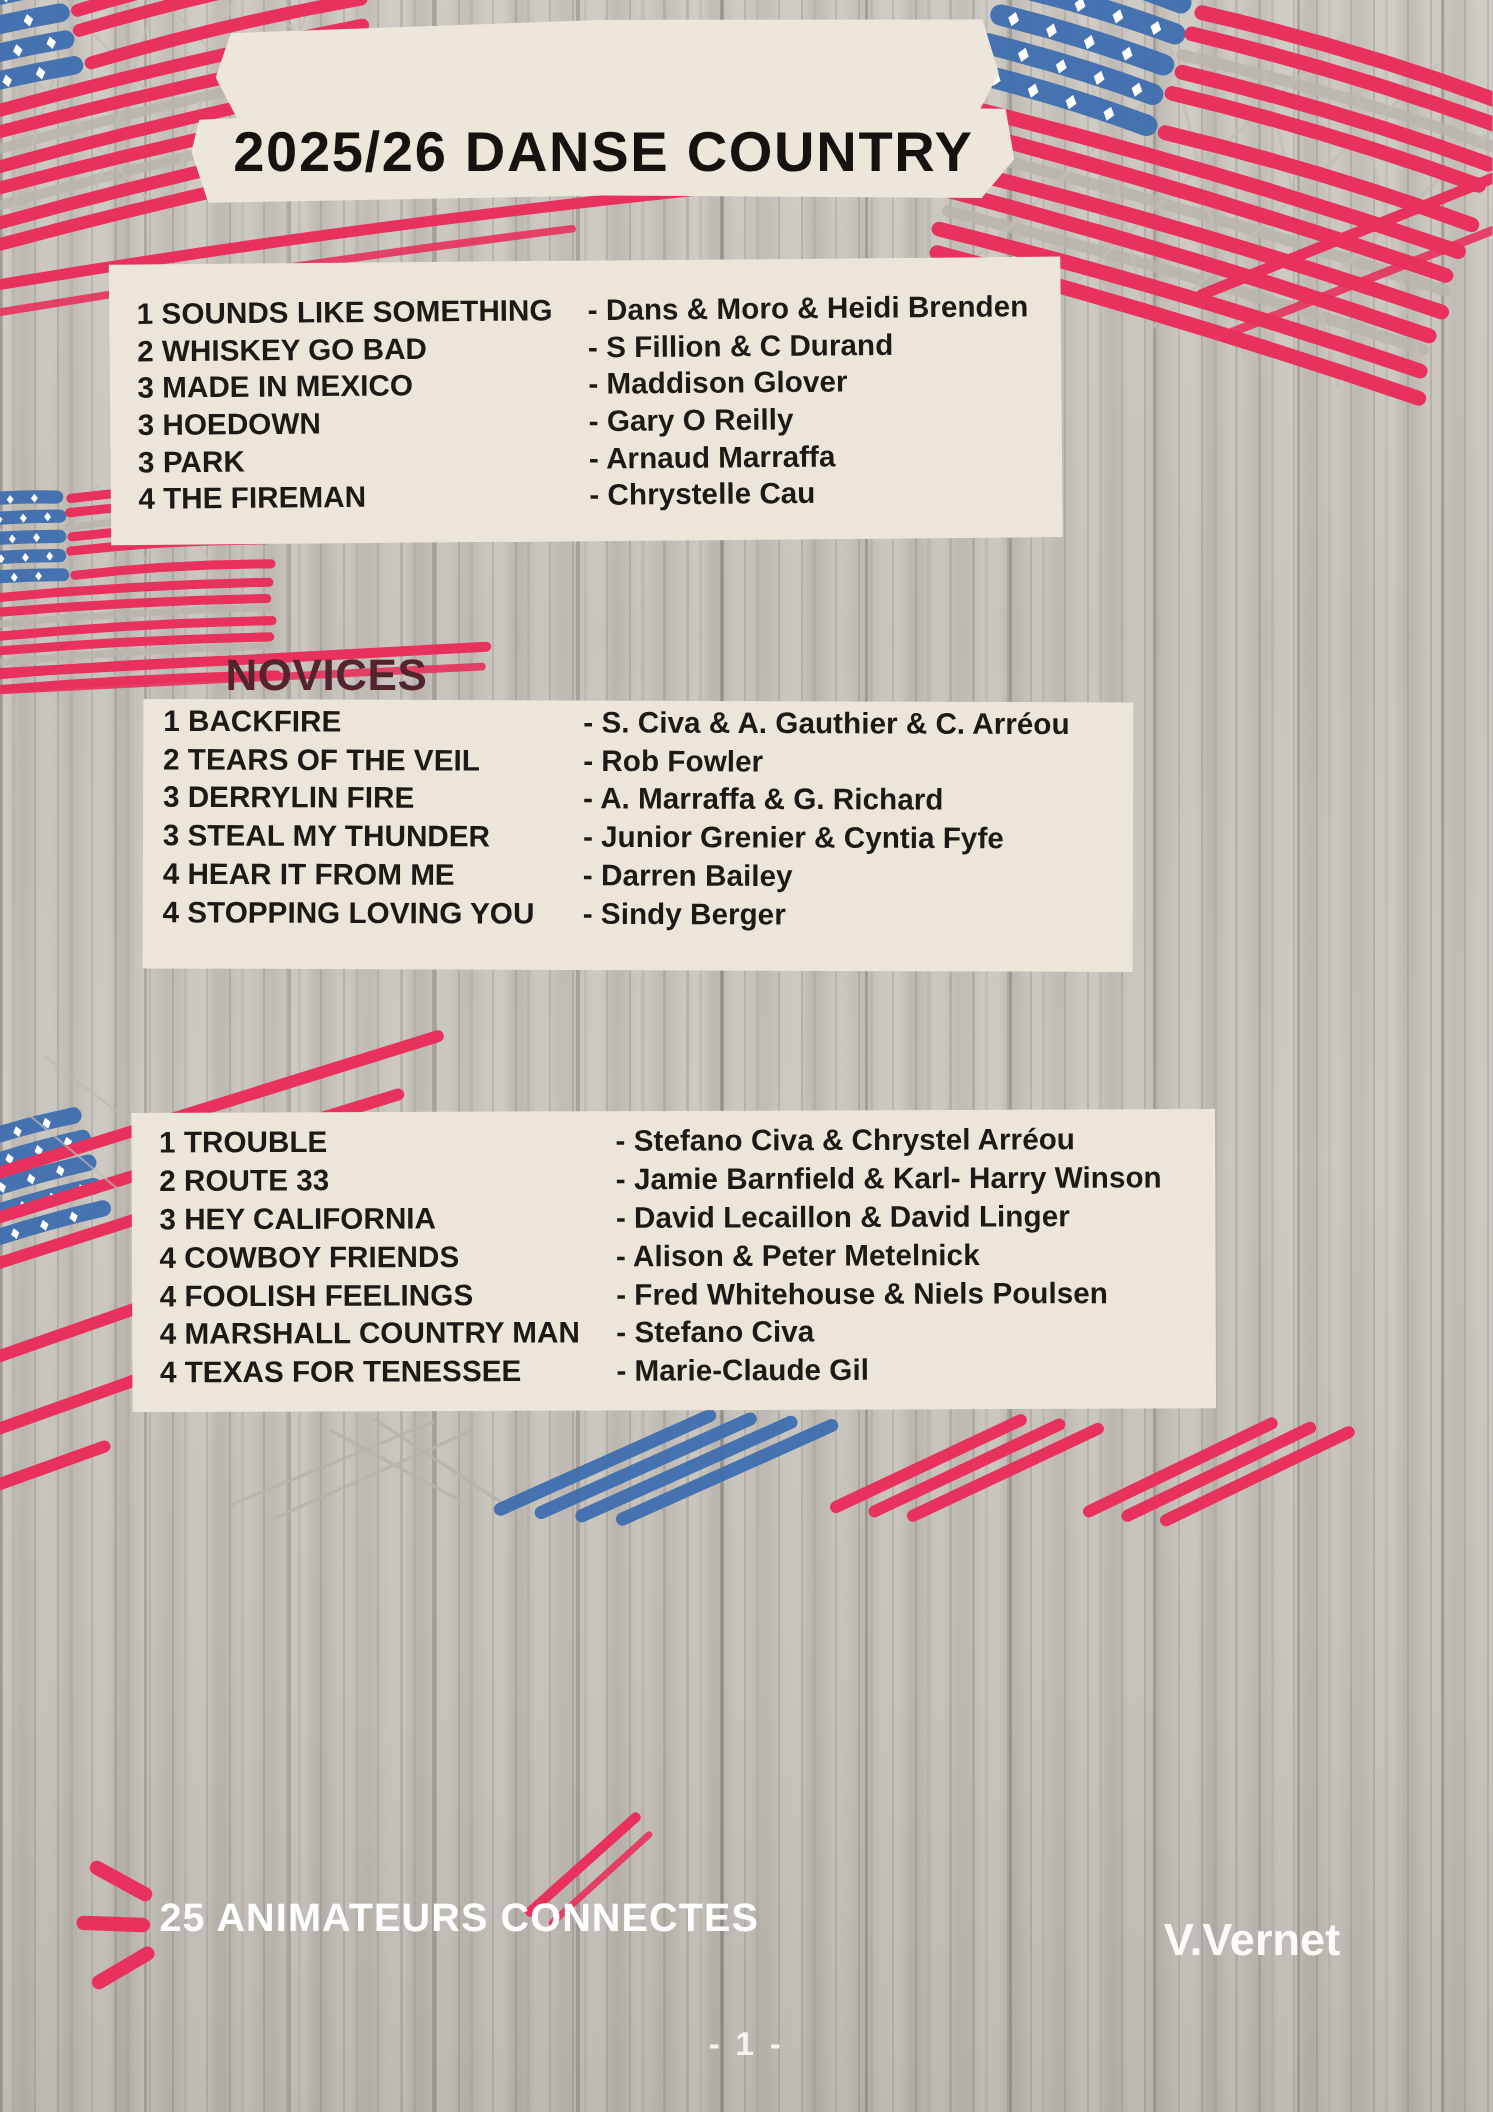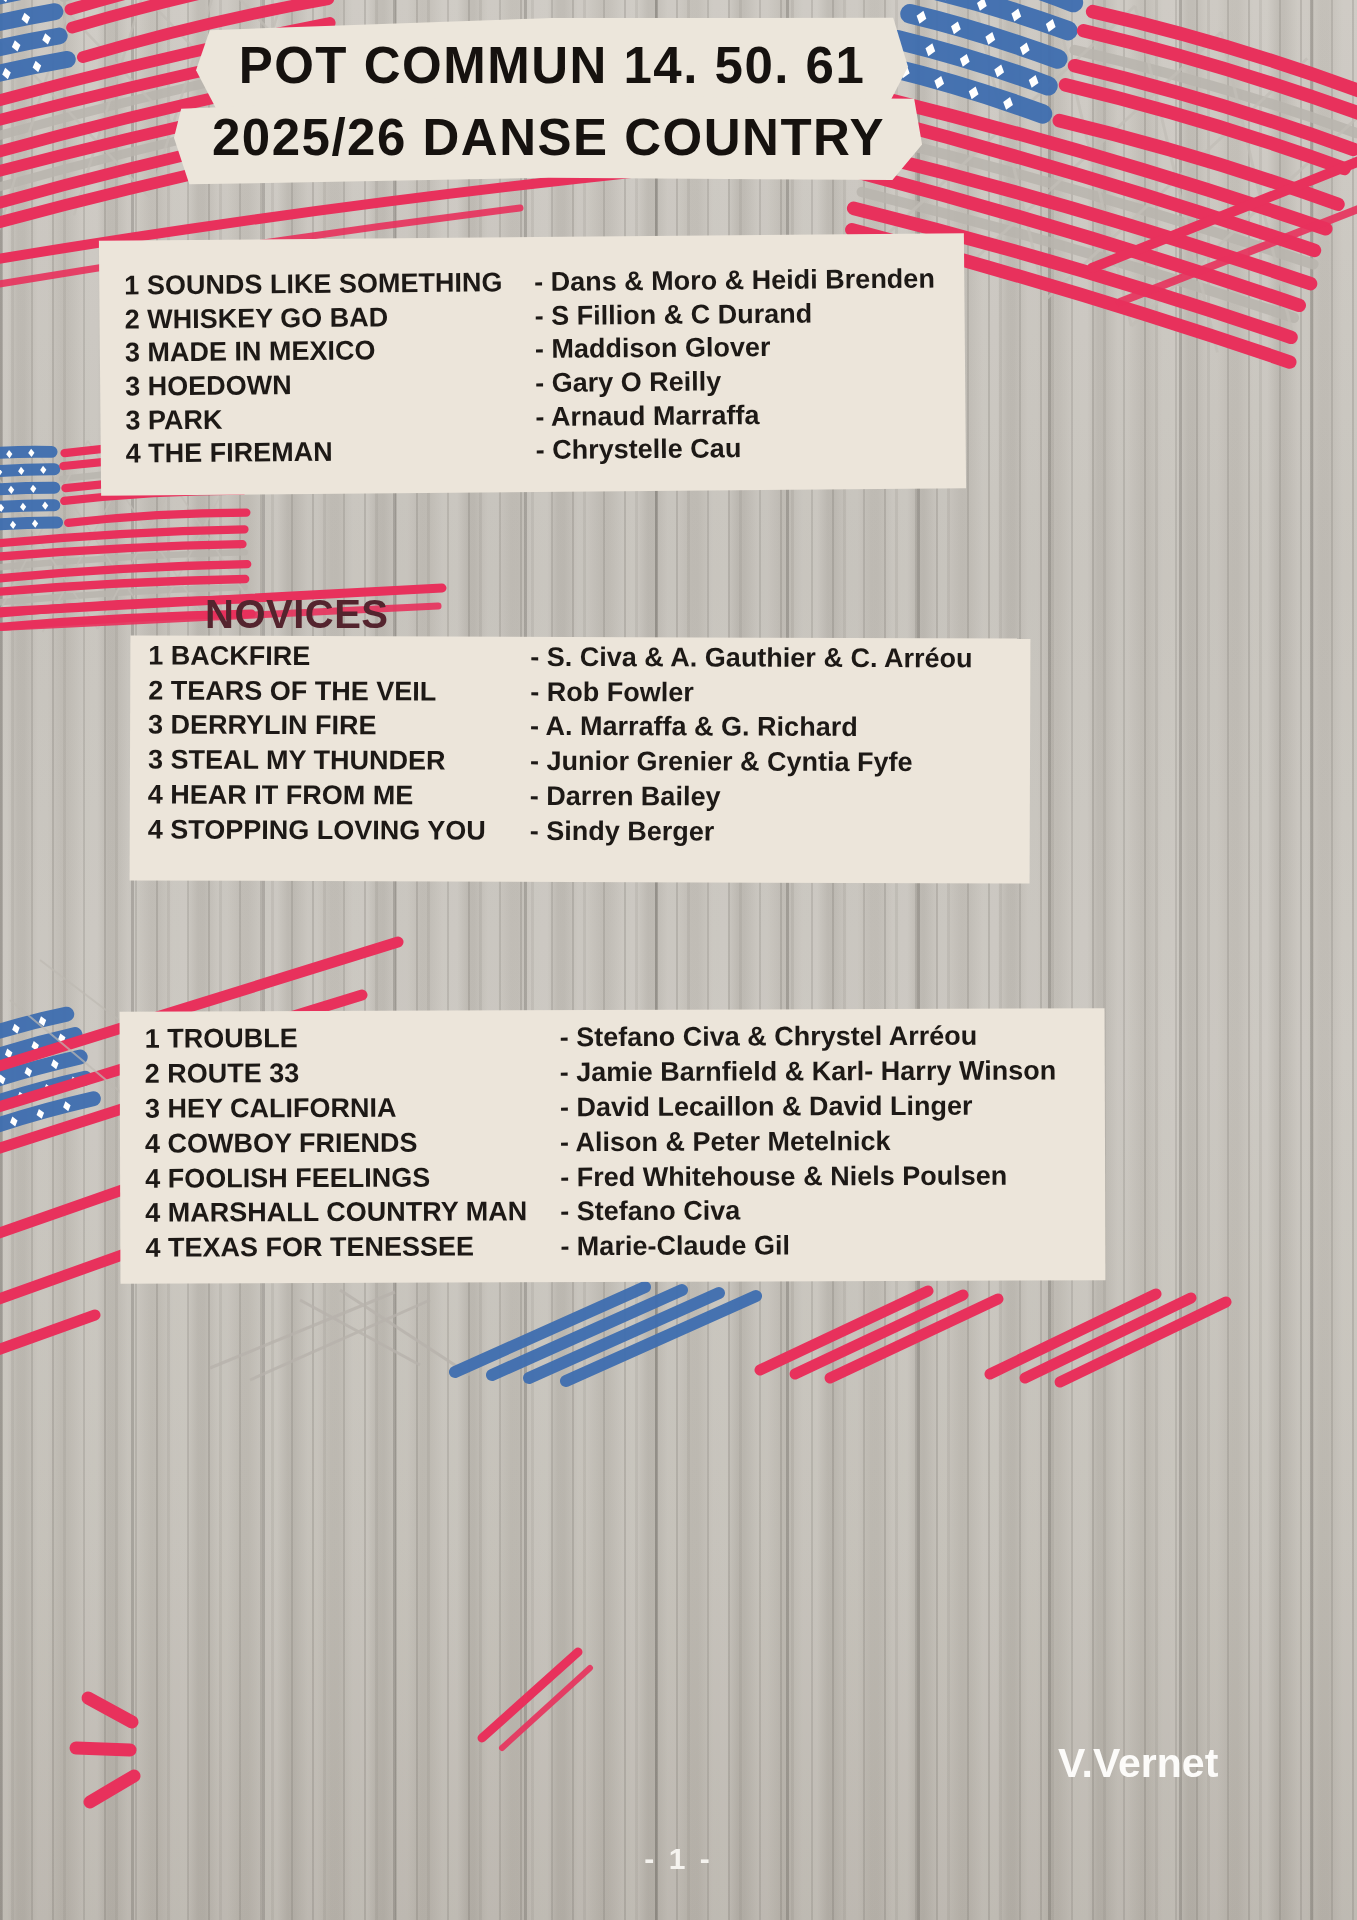--- a/index.html
+++ b/index.html
@@ -159,21 +159,20 @@
       <path d="M502,1748 L590,1668" stroke-width="6" opacity=".9"></path>
       <path d="M88,1698 L132,1722" stroke-width="13"></path>
       <path d="M76,1748 L130,1750" stroke-width="13"></path>
       <path d="M90,1802 L134,1776" stroke-width="13"></path>
     </g>
   </svg>
 
   <div class="band band1"></div>
   <div class="band band2"></div>
 
-  <div class="title-line title1">POT COMMUN 14. 50. 61</div>
   <div class="title-line title2">2025/26 DANSE COUNTRY</div>
 
   <div class="sec-h h-nov">NOVICES</div>
 
   <div class="panel p1">
     <div class="row">
       <span>1 SOUNDS LIKE SOMETHING</span>
       <span>- Dans &amp; Moro &amp; Heidi Brenden</span>
     </div>
     <div class="row">
@@ -249,16 +248,17 @@
     <div class="row">
       <span>4 MARSHALL COUNTRY MAN</span>
       <span>- Stefano Civa</span>
     </div>
     <div class="row">
       <span>4 TEXAS FOR TENESSEE</span>
       <span>-  Marie-Claude Gil</span>
     </div>
   </div>
 
+  <div class="animators">25 ANIMATEURS CONNECTES</div>
   <div class="author">V.Vernet</div>
   <div class="page">- 1 -</div>
 
 </div>
 
 </body></html>

